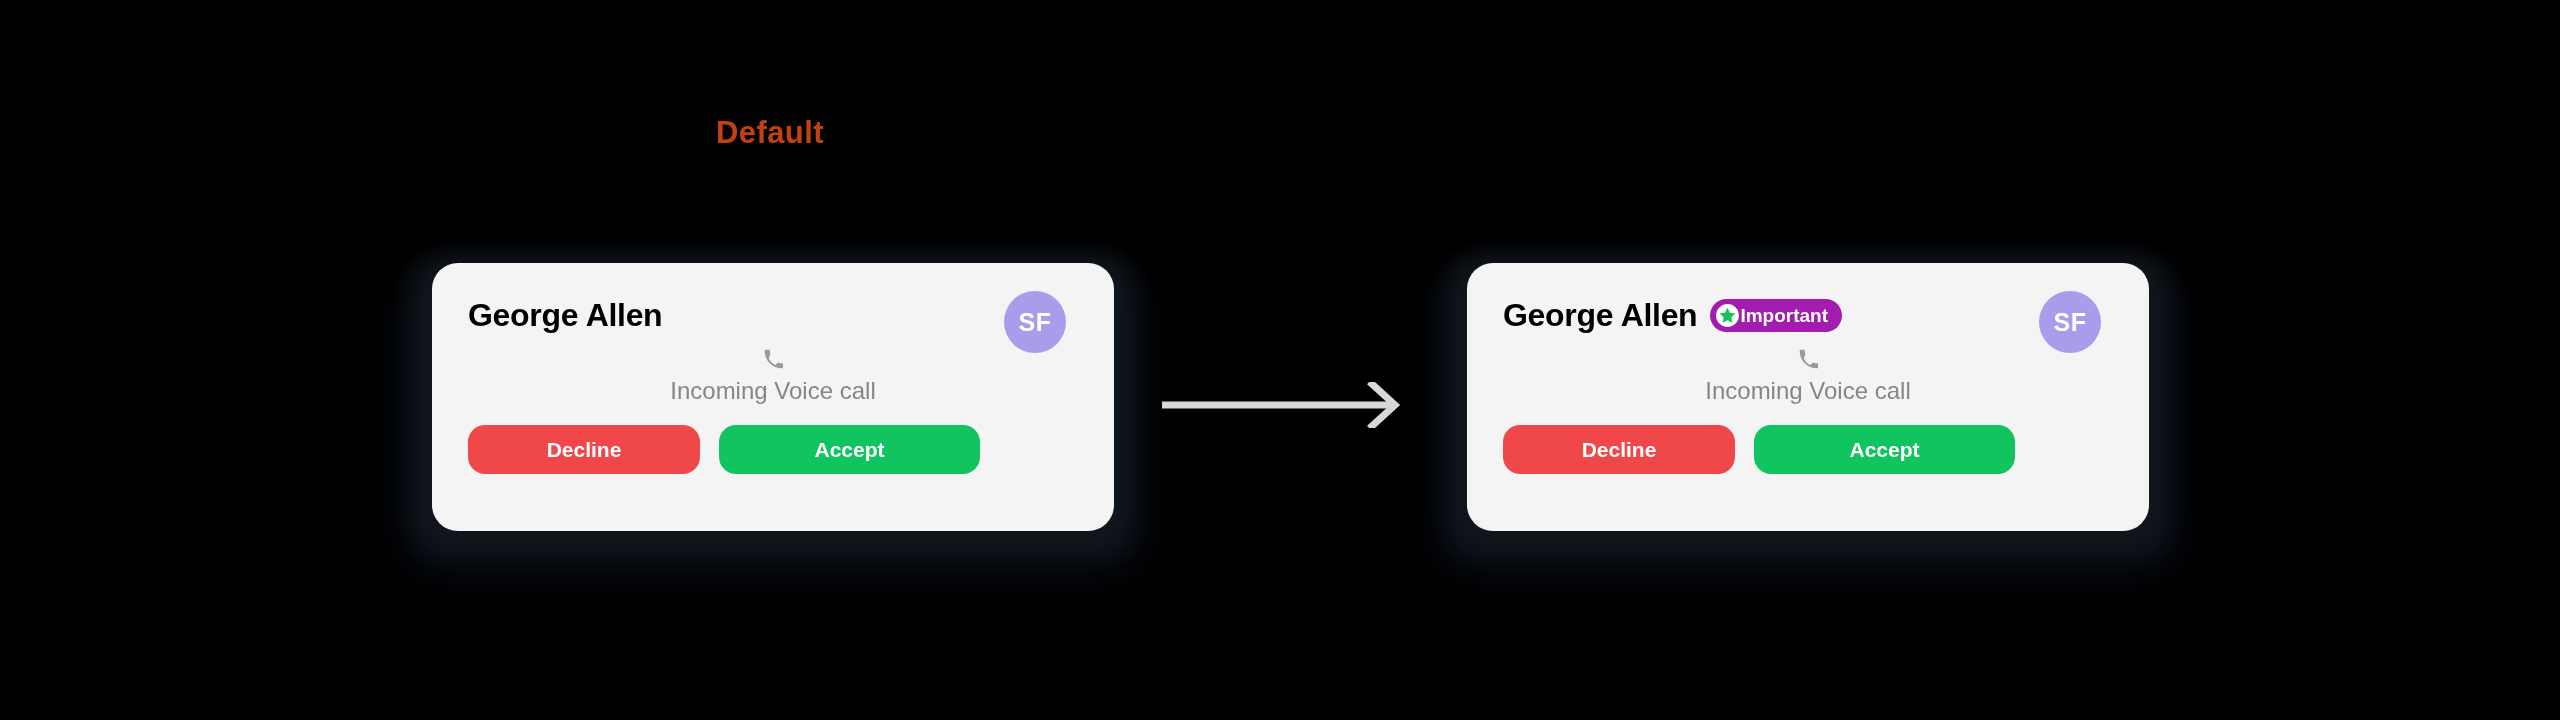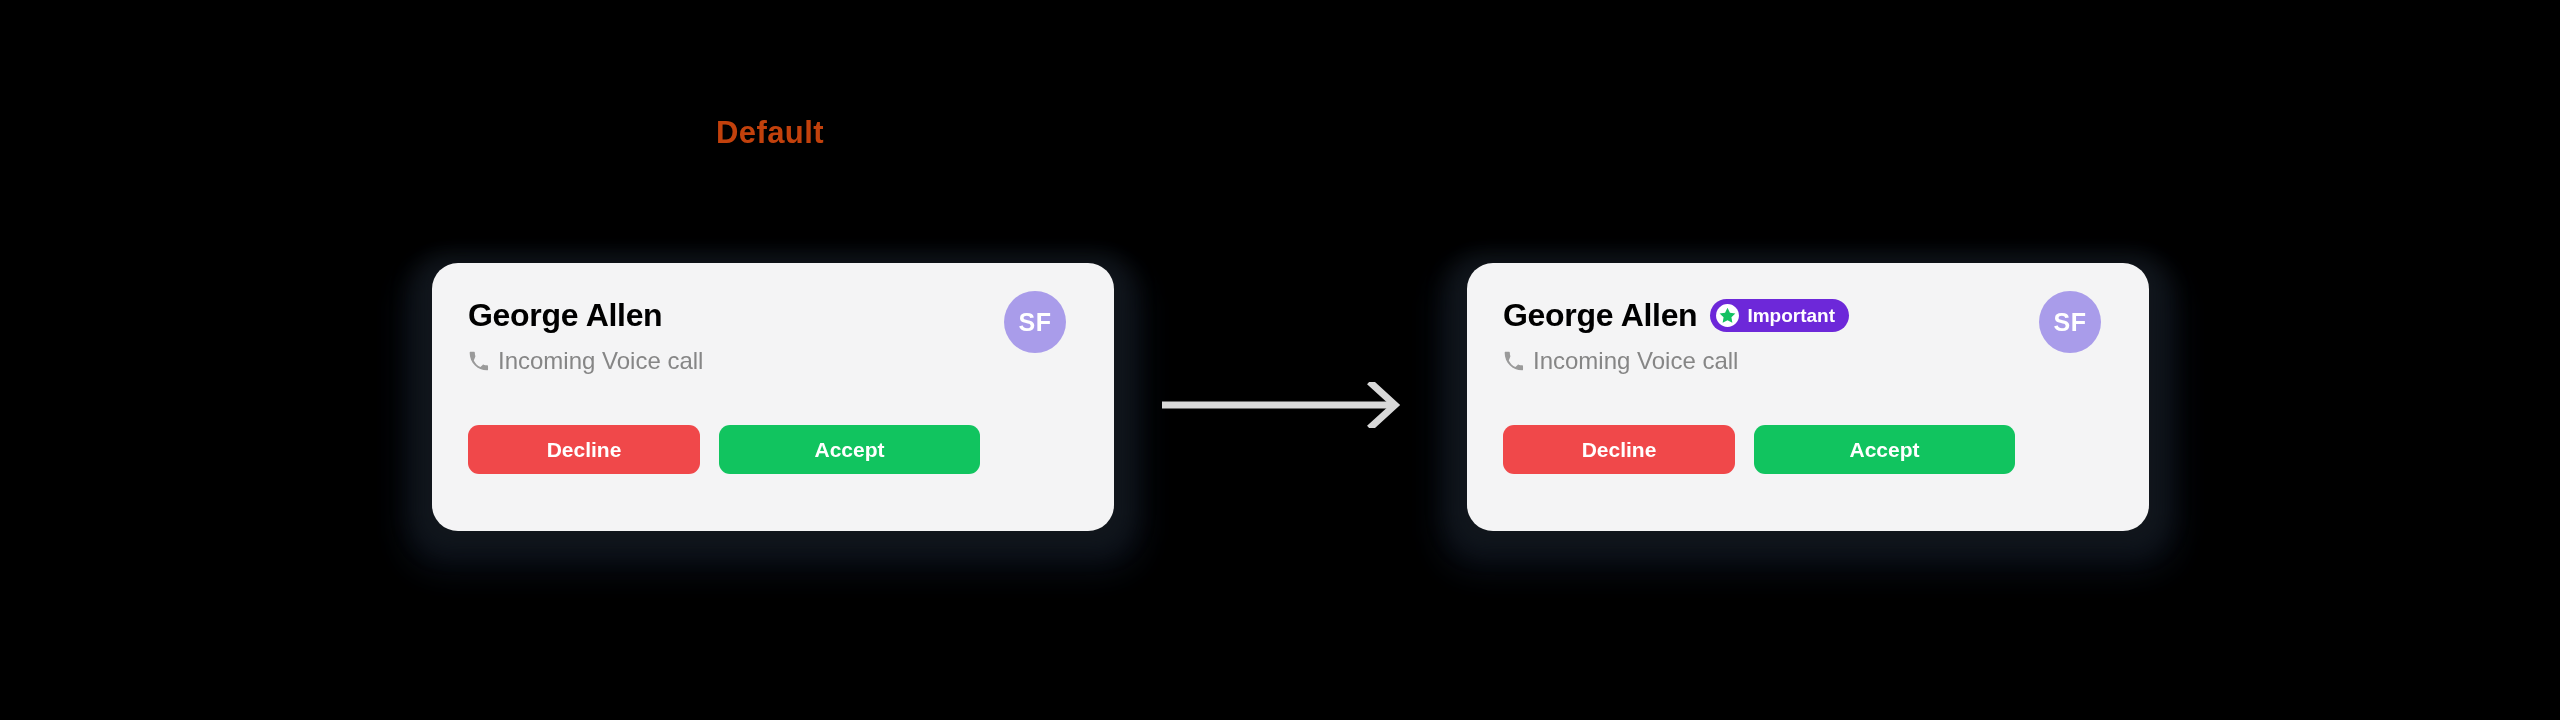--- a/index.html
+++ b/index.html
@@ -98,25 +98,24 @@
     color: #000000;
     letter-spacing: -0.3px;
     line-height: 1;
     white-space: nowrap;
   }
 
   
   .badge {
     display: inline-flex;
     align-items: center;
-    gap: 7px;
     height: 33px;
     padding: 0 14px 0 5px;
     border-radius: 17px;
-    background: #6d28d9;
+    background: #a21caf;
   }
   .badge-star {
     width: 25px;
     height: 25px;
     flex: none;
     display: block;
   }
   .badge-label {
     font-size: 19px;
     font-weight: 600;
@@ -124,20 +123,21 @@
     line-height: 1;
     white-space: nowrap;
   }
 
   
   .subtitle-row {
     display: flex;
     align-items: center;
     gap: 9px;
     margin-top: 14px;
+    flex-direction: column;
   }
   .phone-icon {
     width: 21px;
     height: 21px;
     flex: none;
     display: block;
   }
   .subtitle-text {
     font-size: 24px;
     color: #868686;
@@ -168,21 +168,21 @@
 
   
   .actions {
     display: flex;
     gap: 19px;
     margin-top: 34px;
   }
   .btn {
     height: 49px;
     border: none;
-    border-radius: 11px;
+    border-radius: 17px;
     font-family: inherit;
     font-size: 21px;
     font-weight: 600;
     color: #ffffff;
     cursor: pointer;
     line-height: 1;
     display: flex;
     align-items: center;
     justify-content: center;
   }

